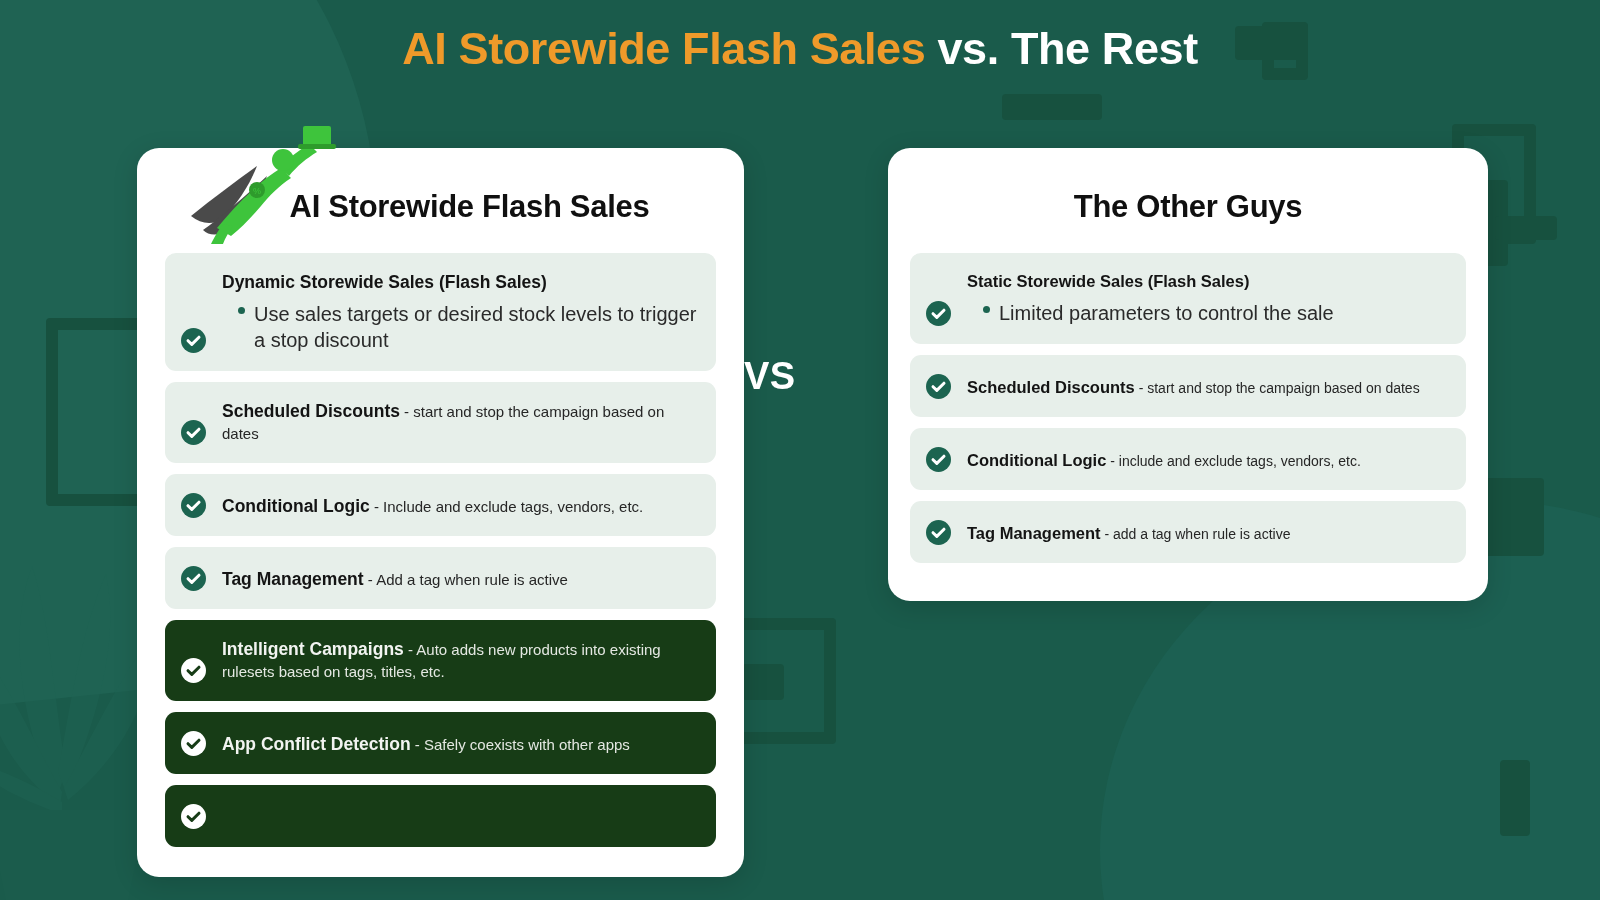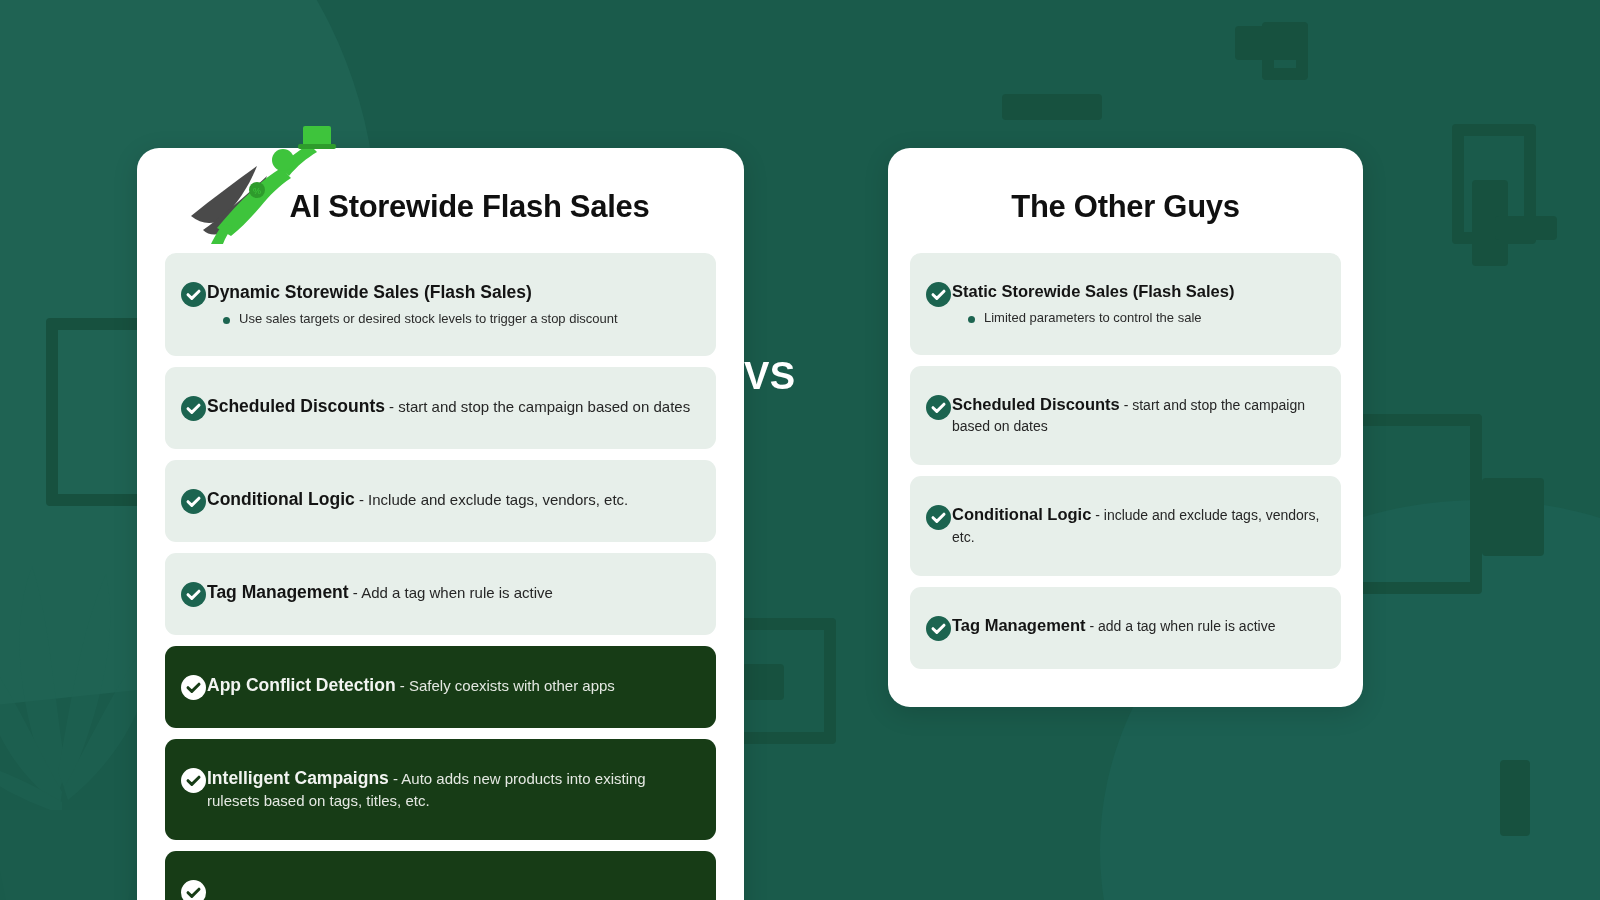--- a/index.html
+++ b/index.html
@@ -80,21 +80,21 @@
 
   
   .card {
     position:absolute;
     background:#ffffff;
     border-radius:22px;
     box-shadow:0 6px 26px rgba(0,0,0,.14);
     z-index:4;
   }
   .card-left  { left:137px;  top:148px; width:607px;  padding:0 28px 30px; }
-  .card-right { left:888px;  top:148px; width:475px;  padding:0 22px 38px; }
+  .card-right { left:888px;  top:148px; width:600px;  padding:0 22px 38px; }
 
   .card-title {
     font-size:31px;
     font-weight:bold;
     color:#101010;
     text-align:center;
     letter-spacing:-.3px;
   }
   .card-left .card-title  { padding:41px 0 28px 58px; }
   .card-right .card-title { padding:41px 0 28px 0; }
@@ -104,24 +104,24 @@
     position:absolute;
     left:183px; top:124px;
     width:160px; height:120px;
     z-index:6;
     pointer-events:none;
   }
 
   
   .feat {
     display:flex;
-    align-items:flex-start;
-    gap:1px;
+    align-items:flex-end;
+    gap:16px;
     border-radius:11px;
-    padding:28px 16px;
+    padding:18px 16px;
     margin-bottom:11px;
     background:#e7efea;
   }
   .feat:last-child { margin-bottom:0; }
 
   .feat.dark { background:#173c16; }
 
   .feat-body { flex:1; min-width:0; }
 
   .feat-text {
@@ -159,21 +159,21 @@
   .check svg { display:block; }
 
   
   .sub {
     list-style:none;
     margin-top:7px;
     padding-left:16px;
   }
   .sub li {
     position:relative;
-    font-size:13px;
+    font-size:20px;
     color:#2a2a2a;
     line-height:1.3;
     padding-left:16px;
   }
   .sub li::before {
     content:"";
     position:absolute;
     left:0; top:6px;
     width:7px; height:7px;
     border-radius:50%;
@@ -221,20 +221,23 @@
         <path d="M96 322 C128 246 150 170 136 104 C110 162 100 240 88 302 Z"></path>
         <path d="M90 336 C40 300 8 240 12 180 C44 224 70 284 92 322 Z"></path>
         <path d="M98 330 C150 288 186 226 180 168 C146 214 116 278 94 318 Z"></path>
         <path d="M92 344 C58 332 20 316 2 292 C34 300 68 318 92 332 Z"></path>
       </g>
       <path d="M18 340 L176 340 L158 430 L36 430 Z" fill="#1d5e4d"></path>
     </svg>
   </div>
 
   <div class="header">
+    <div class="main-title">
+      <span class="accent">AI Storewide Flash Sales</span><span> vs. The Rest</span>
+    </div>
   </div>
 
   <div class="card card-left">
     <div class="card-title">AI Storewide Flash Sales</div>
     <div class="feat-list">
         <div class="feat">
           <span class="check">
             <svg width="25" height="25" viewBox="0 0 25 25">
               <path d="M7 12.7 L10.8 16.4 L18 9.2" fill="none" stroke="#ffffff" stroke-width="3" stroke-linecap="round" stroke-linejoin="round"></path>
             </svg>
@@ -276,31 +279,31 @@
             <div class="feat-text"><span class="t-title">Tag Management</span><span class="t-desc"> - Add a tag when rule is active</span></div>
           </div>
         </div>
         <div class="feat dark">
           <span class="check">
             <svg width="25" height="25" viewBox="0 0 25 25">
               <path d="M7 12.7 L10.8 16.4 L18 9.2" fill="none" stroke="#173c16" stroke-width="3" stroke-linecap="round" stroke-linejoin="round"></path>
             </svg>
           </span>
           <div class="feat-body">
+            <div class="feat-text"><span class="t-title">Intelligent Campaigns</span><span class="t-desc"> - Auto adds new products into existing rulesets based on tags, titles, etc.</span></div>
+          </div>
+        </div>
+        <div class="feat dark">
+          <span class="check">
+            <svg width="25" height="25" viewBox="0 0 25 25">
+              <path d="M7 12.7 L10.8 16.4 L18 9.2" fill="none" stroke="#173c16" stroke-width="3" stroke-linecap="round" stroke-linejoin="round"></path>
+            </svg>
+          </span>
+          <div class="feat-body">
             <div class="feat-text"><span class="t-title">App Conflict Detection</span><span class="t-desc"> - Safely coexists with other apps</span></div>
-          </div>
-        </div>
-        <div class="feat dark">
-          <span class="check">
-            <svg width="25" height="25" viewBox="0 0 25 25">
-              <path d="M7 12.7 L10.8 16.4 L18 9.2" fill="none" stroke="#173c16" stroke-width="3" stroke-linecap="round" stroke-linejoin="round"></path>
-            </svg>
-          </span>
-          <div class="feat-body">
-            <div class="feat-text"><span class="t-title">Intelligent Campaigns</span><span class="t-desc"> - Auto adds new products into existing rulesets based on tags, titles, etc.</span></div>
           </div>
         </div>
         <div class="feat dark">
           <span class="check">
             <svg width="25" height="25" viewBox="0 0 25 25">
               <path d="M7 12.7 L10.8 16.4 L18 9.2" fill="none" stroke="#173c16" stroke-width="3" stroke-linecap="round" stroke-linejoin="round"></path>
             </svg>
           </span>
         </div>
       </div>

